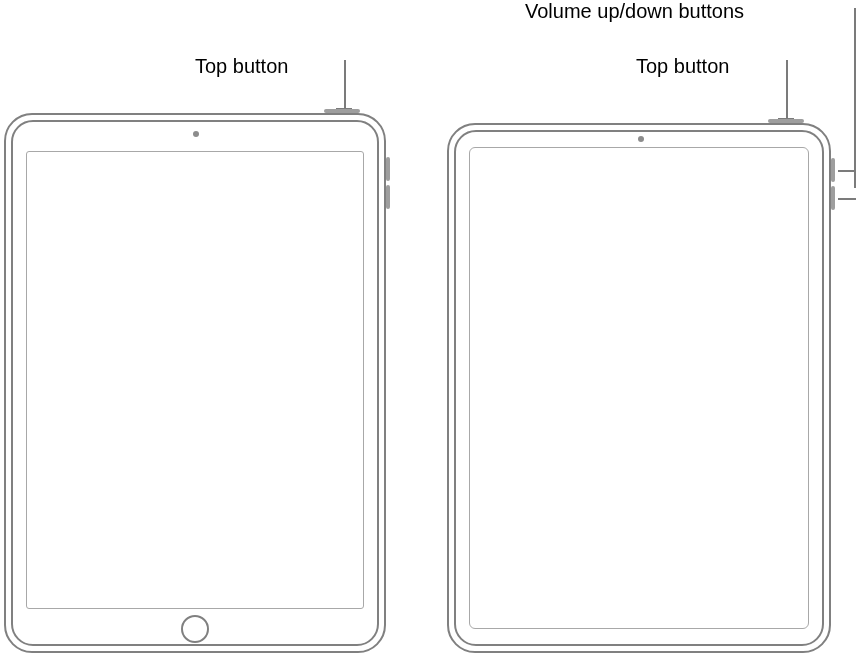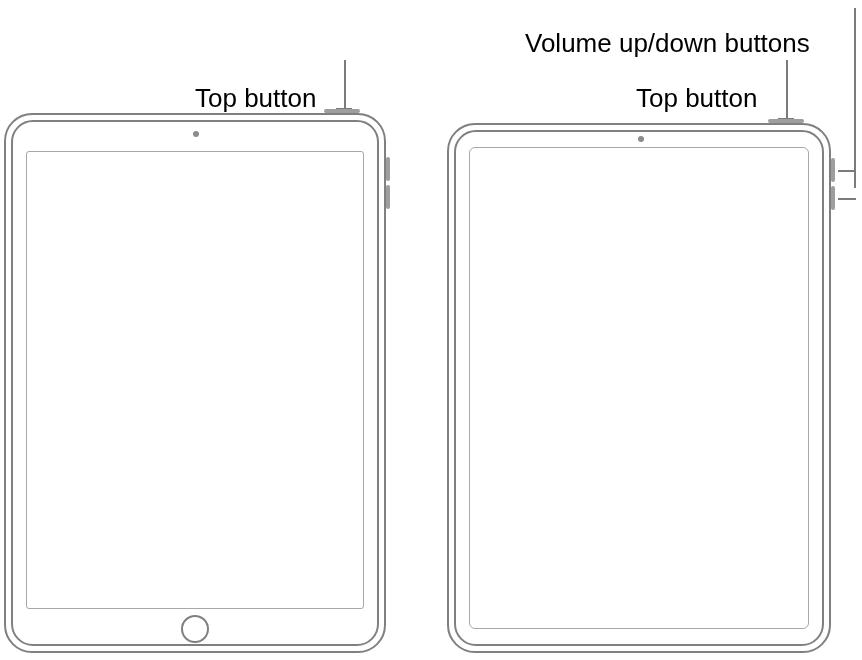--- a/index.html
+++ b/index.html
@@ -7,25 +7,24 @@
     margin: 0;
     width: 862px;
     height: 660px;
     background: #ffffff;
     font-family: -apple-system, BlinkMacSystemFont, "Segoe UI", Helvetica, Arial, sans-serif;
     position: relative;
     overflow: hidden;
   }
   .label {
     position: absolute;
-    font-size: 26px;
+    font-size: 20px;
     color: #000;
     white-space: nowrap;
     text-align: right;
-    margin-top: 28px;
   }
   .callout-line {
     position: absolute;
     background: #7b7b7b;
   }
   .ipad {
     position: absolute;
     border: 2px solid #808080;
     border-radius: 28px;
     background: #fff;

